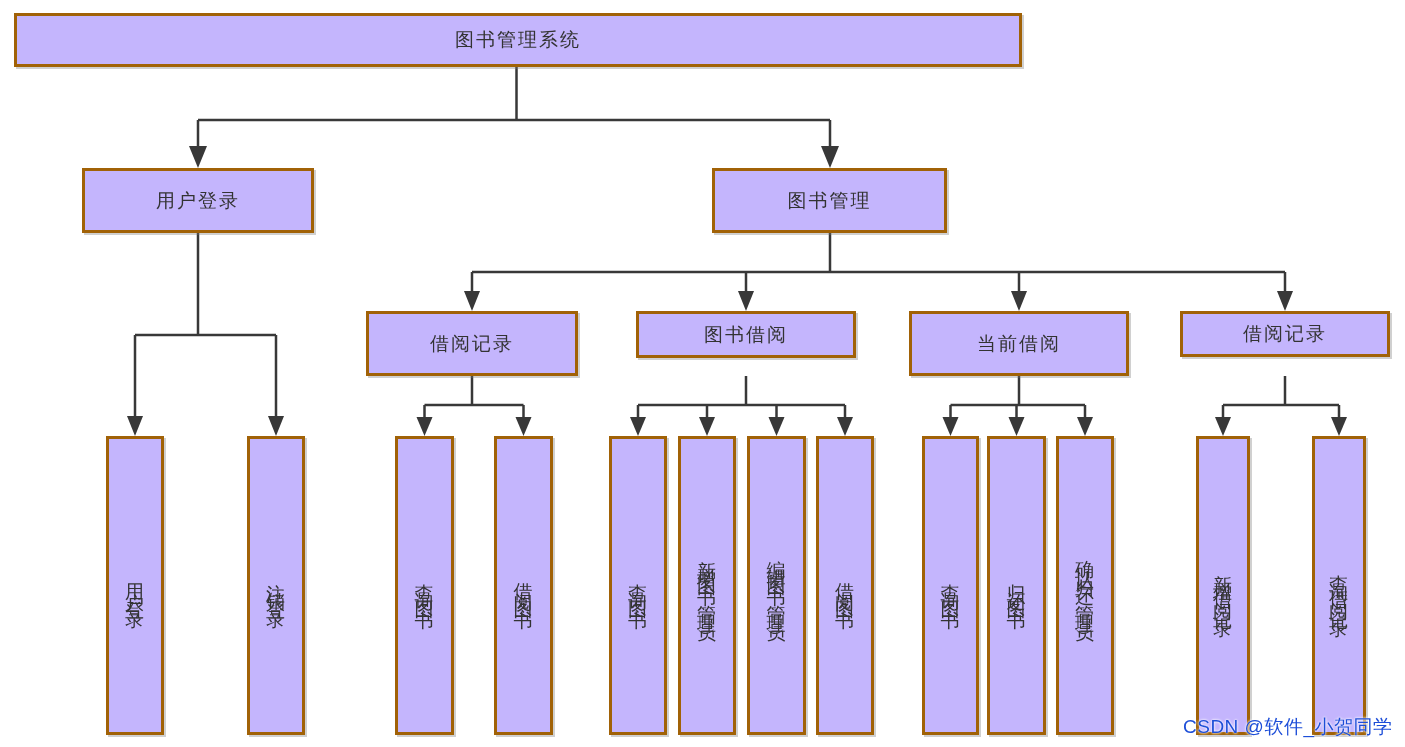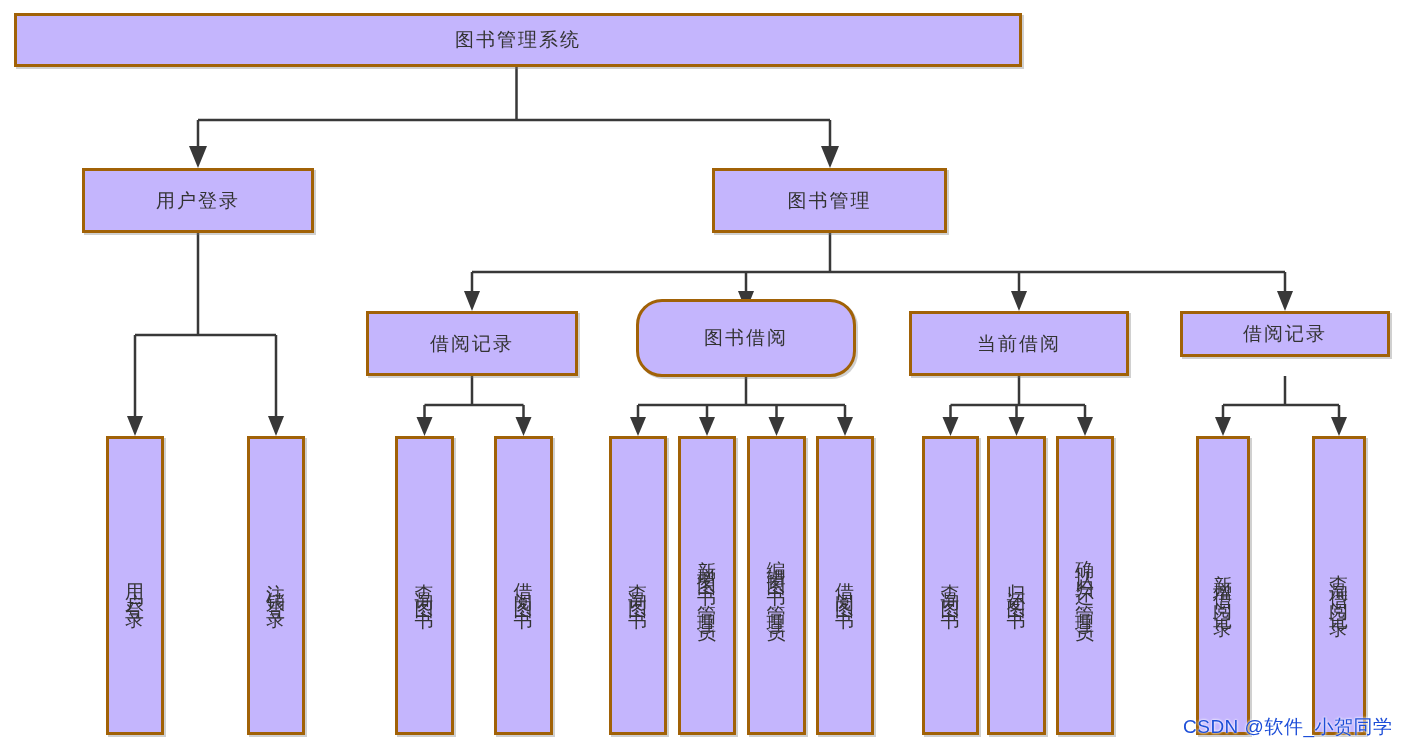--- a/index.html
+++ b/index.html
@@ -110,21 +110,21 @@
       <polygon points="1339,436 1331,417 1347,417"></polygon>
     </g>
   </svg>
 
   <div class="node" style="left:14px; top:13px; width:1008px; height:54px;">图书管理系统</div>
 
   <div class="node" style="left:82px; top:168px; width:232px; height:65px;">用户登录</div>
   <div class="node" style="left:712px; top:168px; width:235px; height:65px;text-align:right;">图书管理</div>
 
   <div class="node" style="left:366px; top:311px; width:212px; height:65px;">借阅记录</div>
-  <div class="node" style="left:636px; top:299px; width:220px; height:78px;border-radius:26px;">图书借阅</div>
+  <div class="node" style="left:636px; top:311px; width:220px; height:47px;">图书借阅</div>
   <div class="node" style="left:909px; top:311px; width:220px; height:65px;">当前借阅</div>
   <div class="node" style="left:1180px; top:311px; width:210px; height:46px;">借阅记录</div>
 
   <div class="node leaf" style="left:106px; top:436px; width:58px; height:299px;">用户登录</div>
   <div class="node leaf" style="left:247px; top:436px; width:58px; height:299px;">注销登录</div>
 
   <div class="node leaf" style="left:395px; top:436px; width:59px; height:299px;">查询图书</div>
   <div class="node leaf" style="left:494px; top:436px; width:59px; height:299px;">借阅图书</div>
 
   <div class="node leaf" style="left:609px; top:436px; width:58px; height:299px;">查询图书</div>

